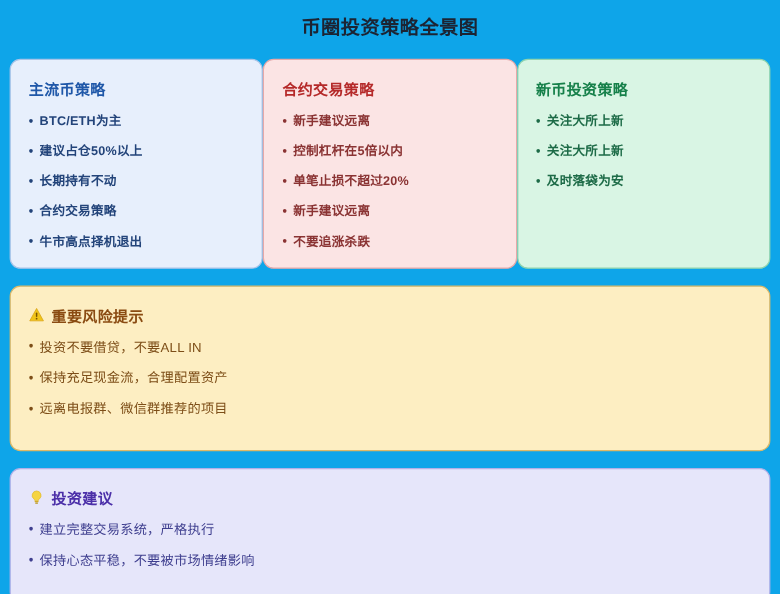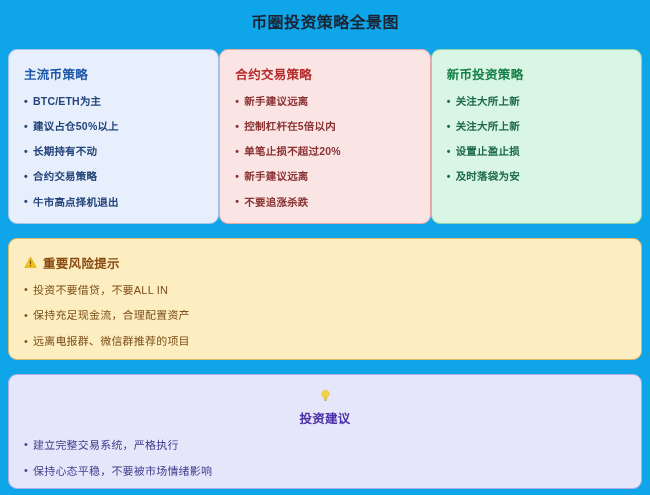--- a/index.html
+++ b/index.html
@@ -88,21 +88,21 @@
 
   .card.green  { background: #d9f5e4; border-color: #8fd4ae; }
   .card.green .card-title { color: #16804a; }
   .card.green li { color: #1d6b47; }
 
   
   .panel {
     box-sizing: border-box;
     border-radius: 9px;
     border: 1px solid transparent;
-    padding: 14px 15px 10px 15px;
+    padding: 14px 15px 26px 15px;
     margin-top: 14px;
   }
   .panel-title {
     display: flex;
     align-items: center;
     gap: 6px;
     margin: 0 0 12px 0;
     font-size: 12.5px;
     font-weight: bold;
     letter-spacing: 0.3px;
@@ -115,21 +115,21 @@
     margin-bottom: 12px;
     letter-spacing: 0.2px;
   }
   .panel li:last-child { margin-bottom: 0; }
 
   .panel.warn { background: #fdeec2; border-color: #ddb866; }
   .panel.warn .panel-title { color: #8a4b12; }
   .panel.warn li { color: #7d4e18; }
 
   .panel.tip  { background: #e6e6fa; border-color: #b0b0e8; }
-  .panel.tip  .panel-title { color: #4b2fa8; flex-direction: column; }
+  .panel.tip  .panel-title { color: #4b2fa8; }
   .panel.tip  li { color: #3f3f8f; }
 
   .icon {
     display: inline-block;
     width: 13px;
     height: 13px;
     flex: 0 0 13px;
     line-height: 0;
   }
   .icon svg { display: block; width: 13px; height: 13px; }
@@ -163,21 +163,20 @@
         <li>新手建议远离</li>
         <li>不要追涨杀跌</li>
       </ul>
     </div>
 
     <div class="card green">
       <h2 class="card-title">新币投资策略</h2>
       <ul>
         <li>关注大所上新</li>
         <li>关注大所上新</li>
-        <li>设置止盈止损</li>
         <li>及时落袋为安</li>
       </ul>
     </div>
 
   </div>
 
   <div class="panel warn">
     <h2 class="panel-title">
       <span class="icon">
         <svg viewBox="0 0 16 16" xmlns="http://www.w3.org/2000/svg">

